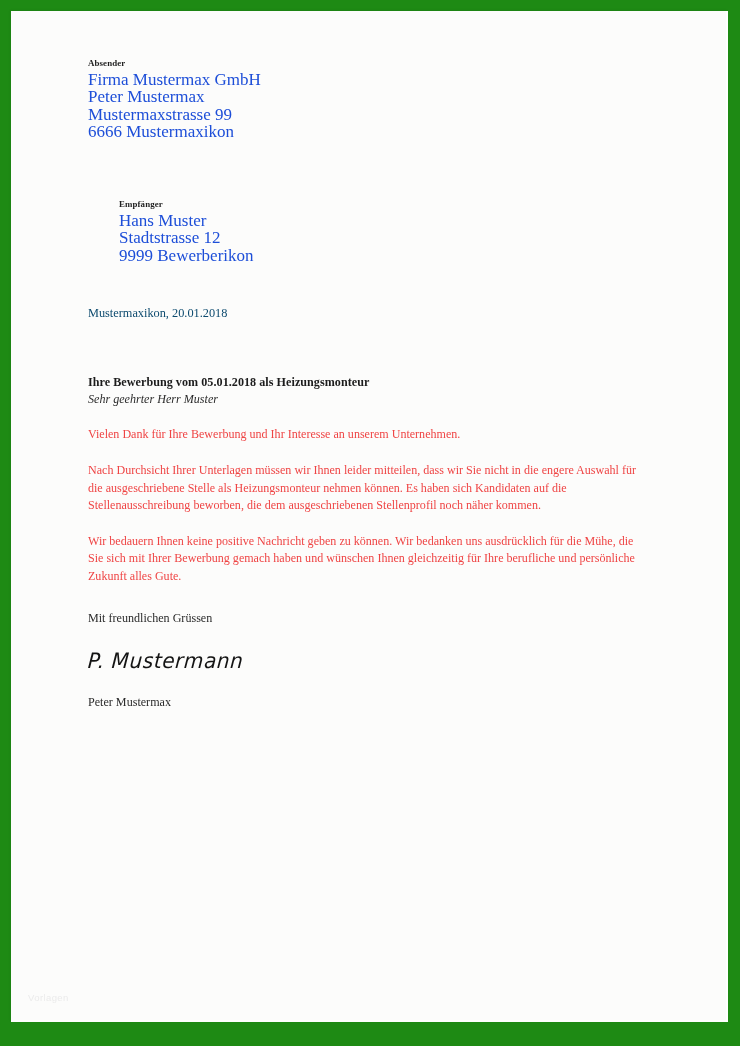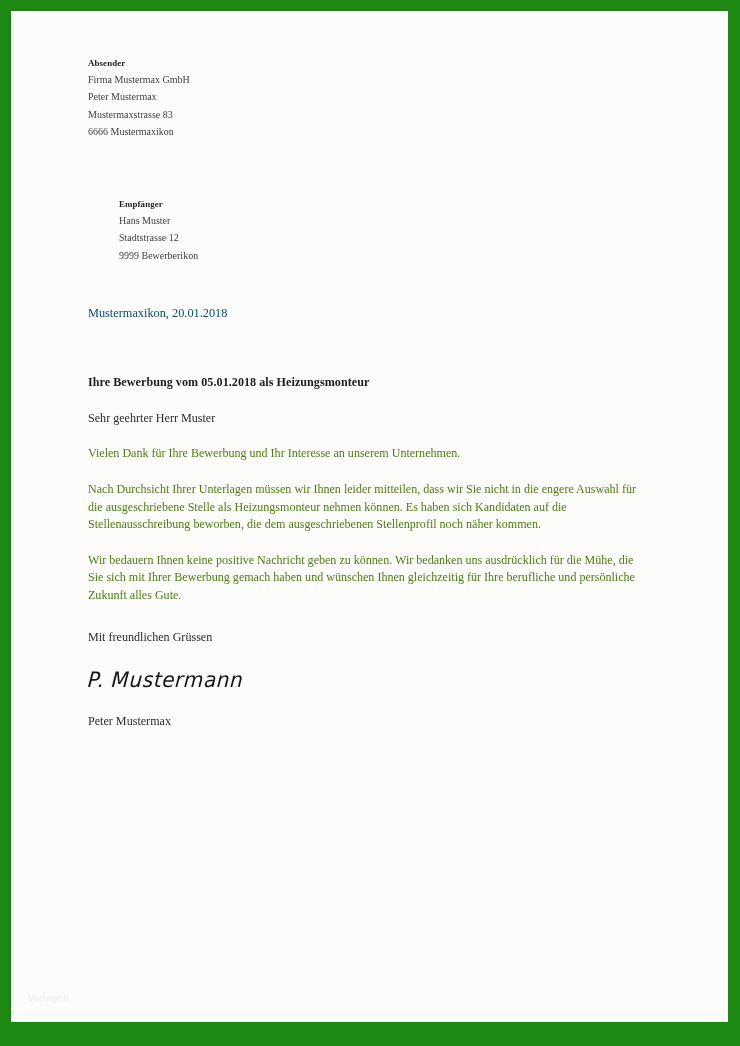--- a/index.html
+++ b/index.html
@@ -46,23 +46,23 @@
   .block-label {
     font-weight: bold;
     font-size: 8.9px;
     line-height: 13px;
     letter-spacing: 0.1px;
     color: #1f1f1f;
     margin-bottom: 1px;
   }
 
   .addr-line {
-    font-size: 10px;
+    font-size: 17px;
     line-height: 17.3px;
-    color: #404040;
+    color: #1d4ed8;
     white-space: nowrap;
   }
 
   #sender-block { margin-bottom: 0; }
   #recipient-block { margin-top: 58px; margin-left: 31px; }
 
   #date-line {
     margin-top: 41px;
     font-size: 12.3px;
     line-height: 17.3px;
@@ -72,30 +72,30 @@
   #subject-line {
     margin-top: 52px;
     font-weight: bold;
     font-size: 12.1px;
     line-height: 17px;
     color: #1c1c1c;
     letter-spacing: 0.05px;
   }
 
   #salutation {
-    margin-top: 19px;
     font-size: 12.1px;
     line-height: 17px;
+    font-style: italic;
   }
 
   .body-para {
     margin-top: 18px;
     font-size: 12.05px;
     line-height: 17.6px;
-    color: #4d7c0f;
+    color: #ef4444;
     max-width: 562px;
   }
 
   #closing {
     margin-top: 24px;
     font-size: 12.1px;
     line-height: 17px;
   }
 
   #signature-script {
@@ -133,21 +133,21 @@
 
 <div id="page-frame">
   <div id="page-sheet">
 
     <div id="letter">
 
       <div id="sender-block">
         <div class="block-label">Absender</div>
         <div class="addr-line">Firma Mustermax GmbH</div>
         <div class="addr-line">Peter Mustermax</div>
-        <div class="addr-line">Mustermaxstrasse 83</div>
+        <div class="addr-line">Mustermaxstrasse 99</div>
         <div class="addr-line">6666 Mustermaxikon</div>
       </div>
 
       <div id="recipient-block">
         <div class="block-label">Empfänger</div>
         <div class="addr-line">Hans Muster</div>
         <div class="addr-line">Stadtstrasse 12</div>
         <div class="addr-line">9999 Bewerberikon</div>
       </div>
 

